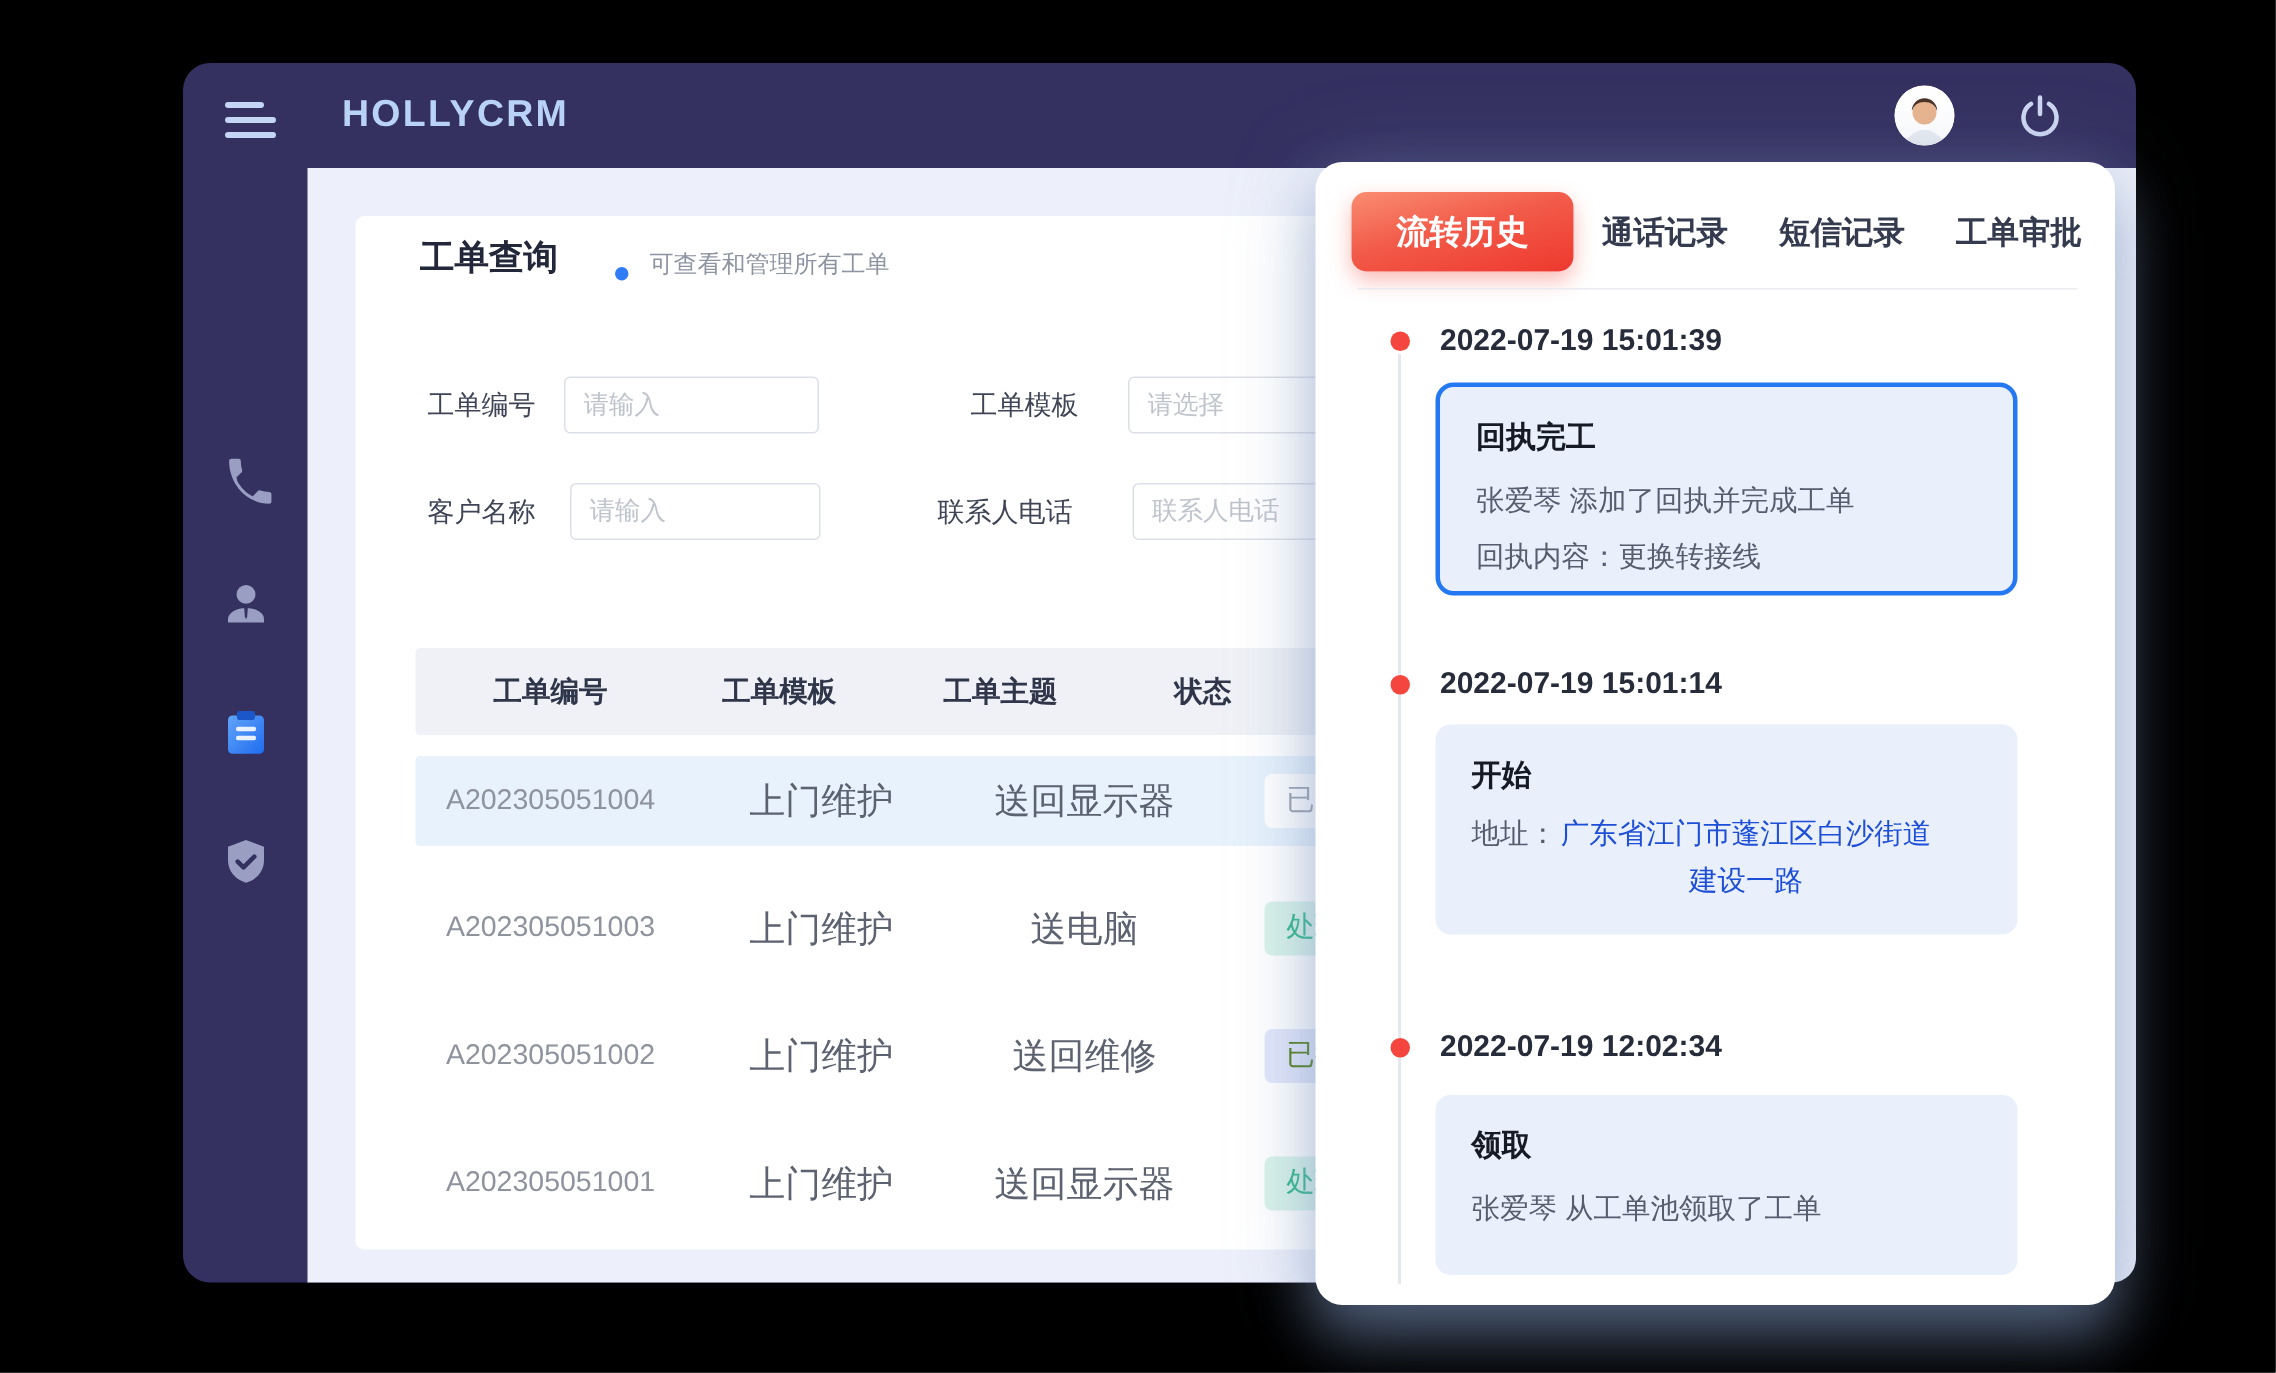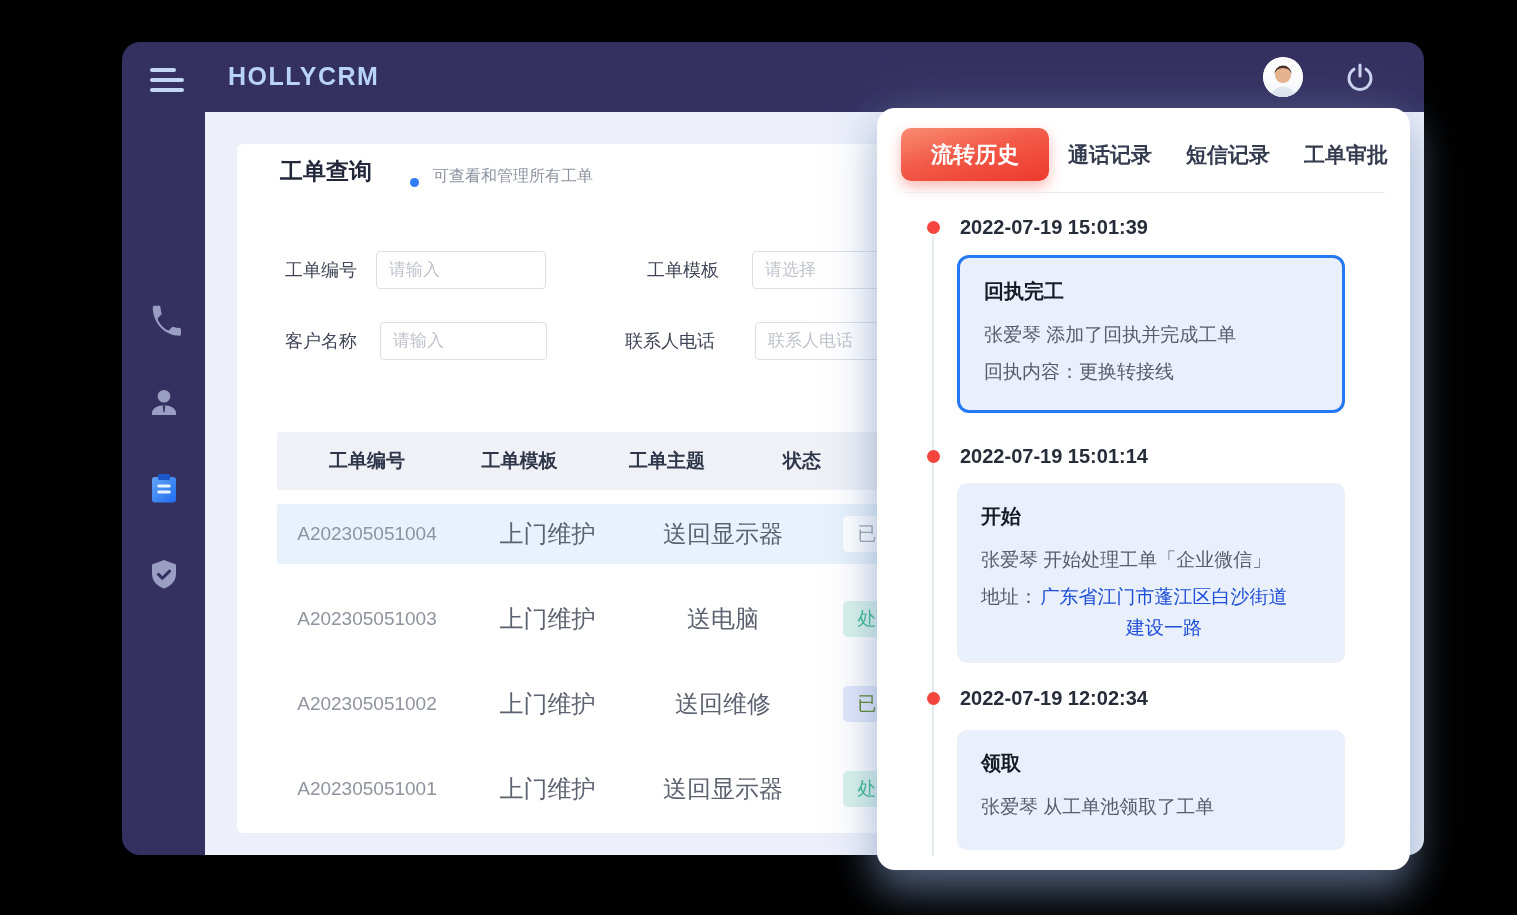--- a/index.html
+++ b/index.html
@@ -77,21 +77,21 @@
   .tabs-divider{position:absolute;left:28px;right:25px;top:84px;height:1px;background:#e9ebf1;}
 
   .tl-line{position:absolute;left:55px;top:128px;width:2px;height:620px;background:#e4e8f0;}
   .dot{position:absolute;left:50px;width:13px;height:13px;border-radius:50%;background:#f4463e;}
   .dot1{top:113px;} .dot2{top:342px;} .dot3{top:584px;}
   .tstamp{position:absolute;left:83px;font-size:20px;font-weight:600;color:#262c39;}
   .ts1{top:108px;} .ts2{top:337px;} .ts3{top:579px;}
 
   .tcard{position:absolute;left:80px;width:388px;background:#e9effb;border-radius:10px;
     padding:20px 24px;box-sizing:border-box;}
-  .tcard.highlight{border:3px solid #2478f2;border-radius:12px;height:158px;}
+  .tcard.highlight{border:3px solid #2478f2;border-radius:12px;height:142px;}
   .card1{top:147px;} .card2{top:375px;} .card3{top:622px;min-height:120px;}
   .tc-title{font-size:20px;font-weight:bold;color:#161a24;margin-bottom:11px;}
   .tc-line{font-size:19px;color:#575d6e;line-height:37px;}
   .addr-row{display:flex;font-size:19px;line-height:31px;margin-top:3px;text-align:center;}
   .addr-label{color:#575d6e;white-space:nowrap;}
   .addr-link{color:#1d4ed8;max-width:252px;cursor:pointer;}
 </style>
 </head>
 <body>
 
@@ -230,21 +230,20 @@
     <div class="tcard highlight card1">
       <div class="tc-title">回执完工</div>
       <div class="tc-line">张爱琴 添加了回执并完成工单</div>
       <div class="tc-line">回执内容：更换转接线</div>
     </div>
 
     <span class="dot dot2"></span>
     <span class="tstamp ts2">2022-07-19 15:01:14</span>
     <div class="tcard card2">
       <div class="tc-title">开始</div>
-      <div class="tc-line">张爱琴 开始处理工单「企业微信」</div>
       <div class="addr-row">
         <span class="addr-label">地址：</span>
         <span class="addr-link">广东省江门市蓬江区白沙街道建设一路</span>
       </div>
     </div>
 
     <span class="dot dot3"></span>
     <span class="tstamp ts3">2022-07-19 12:02:34</span>
     <div class="tcard card3">
       <div class="tc-title">领取</div>

